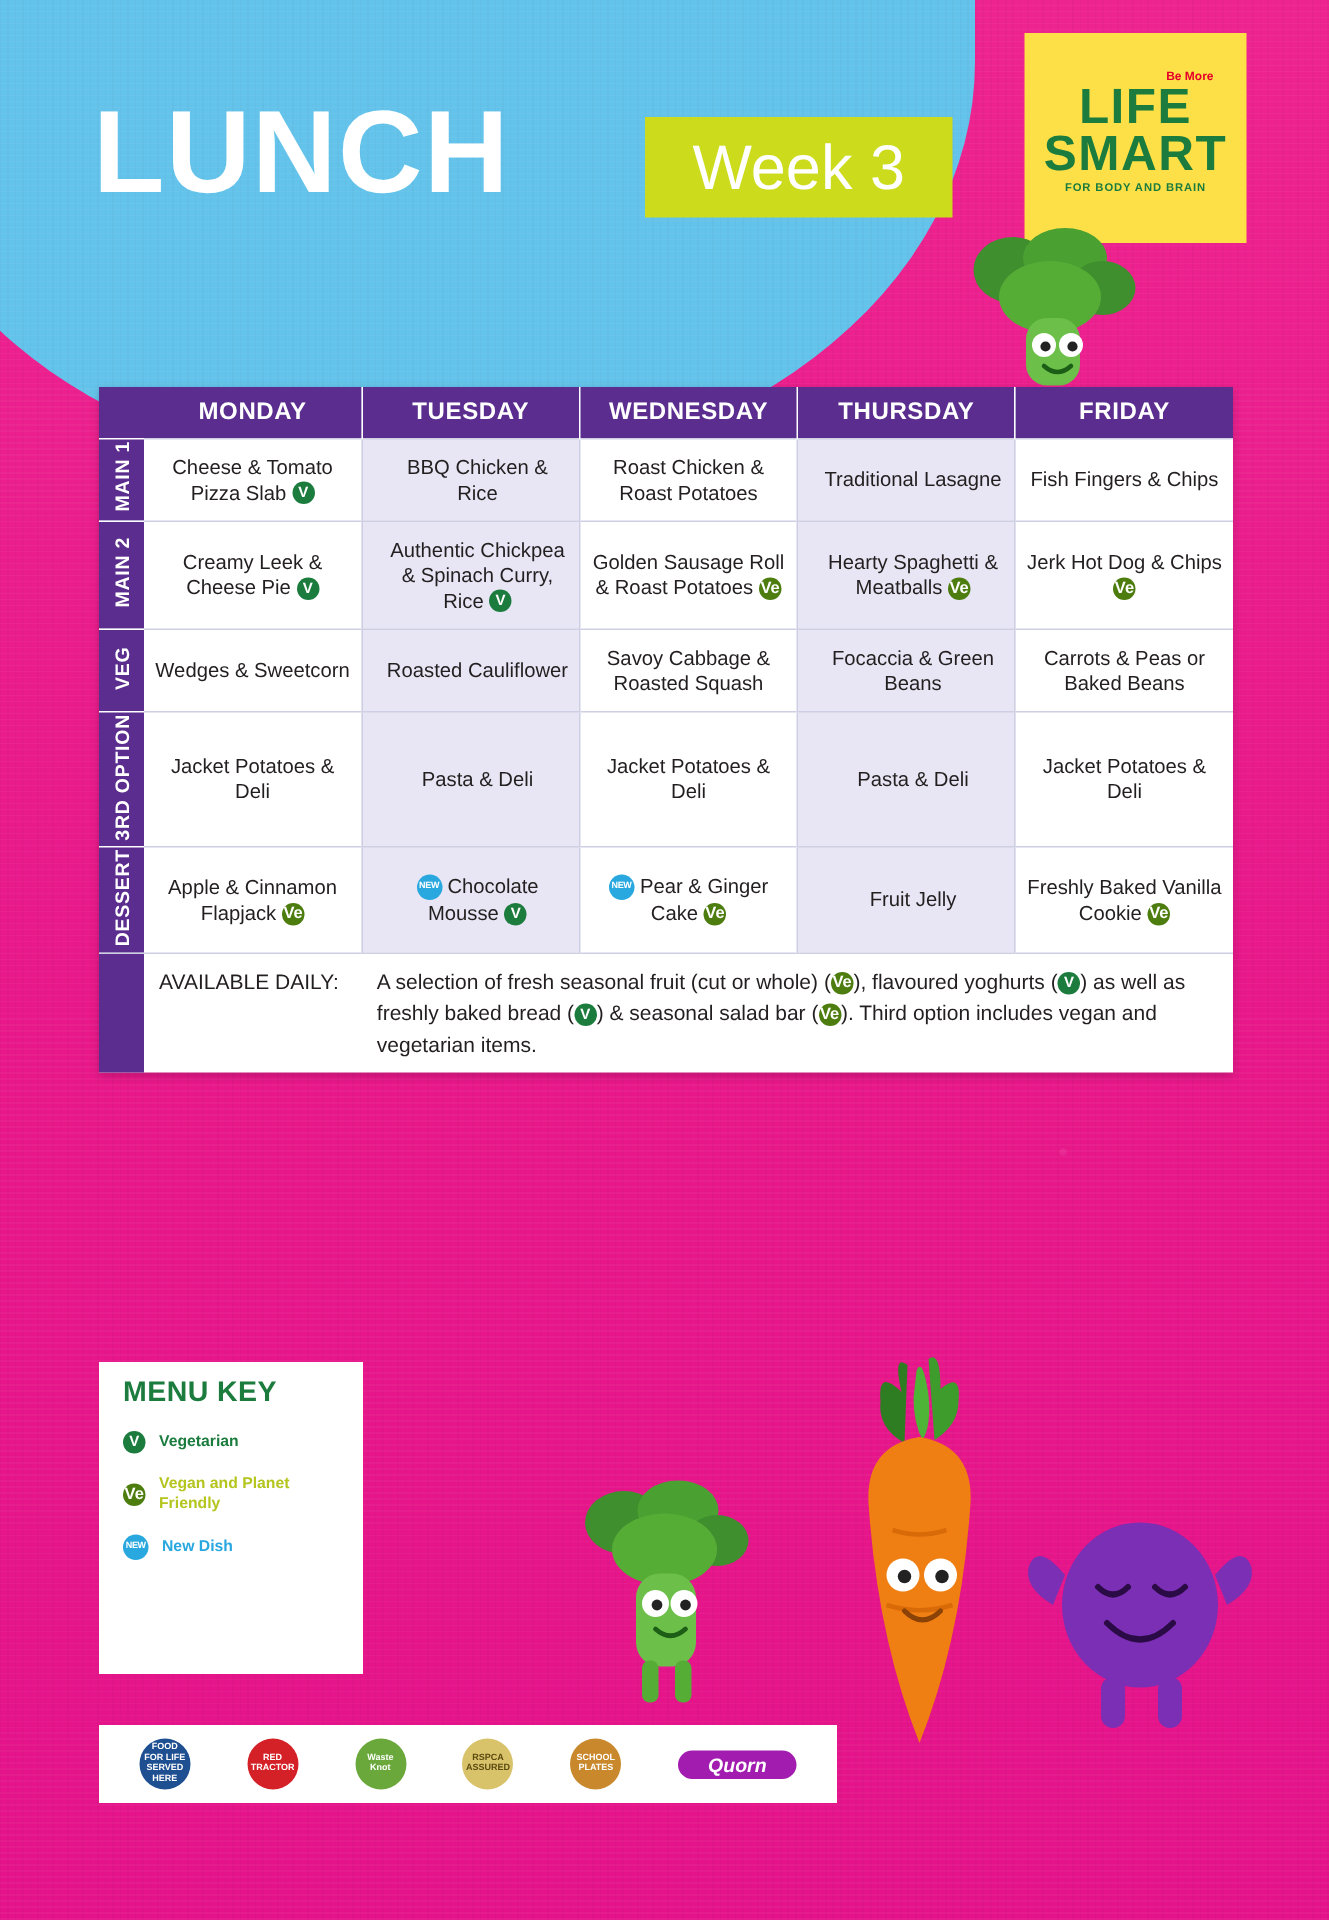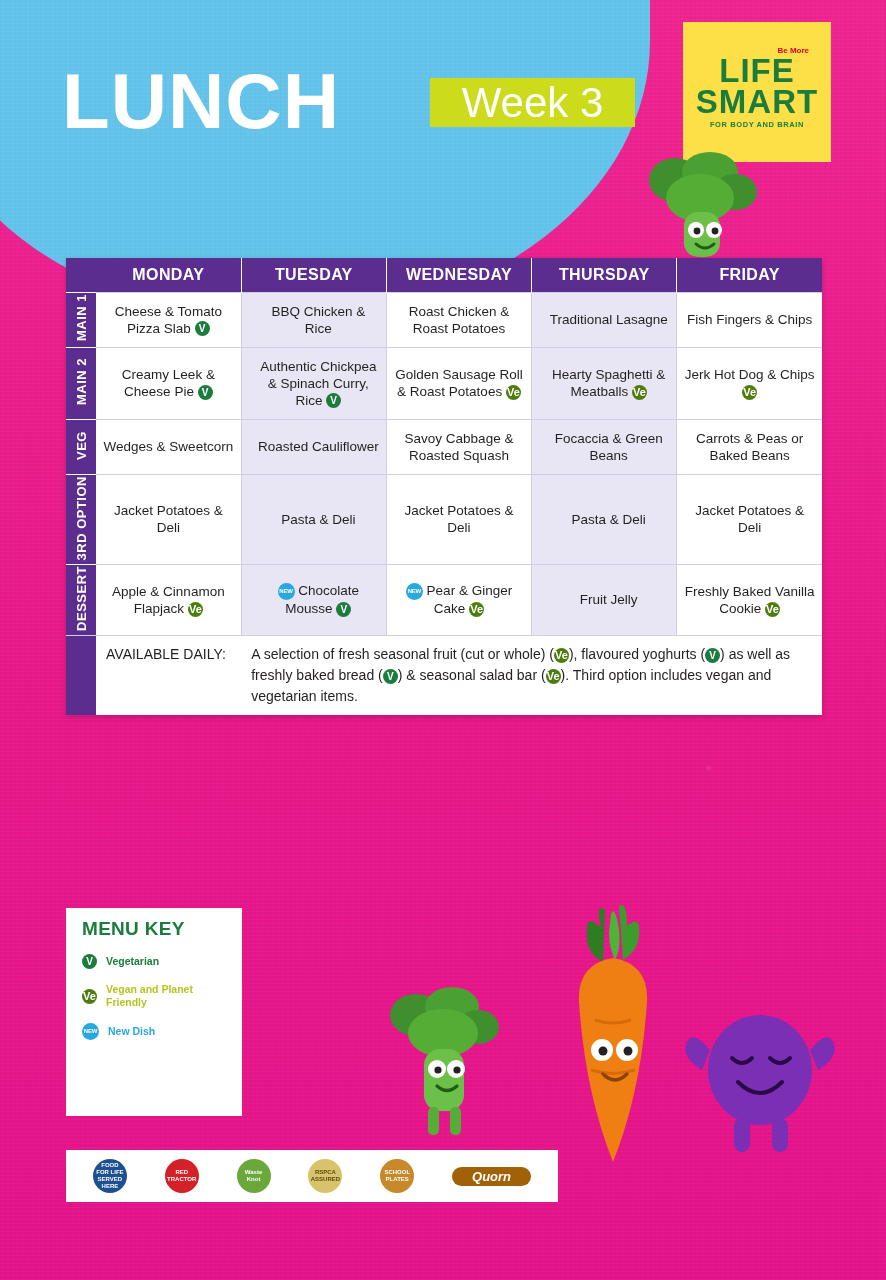--- a/index.html
+++ b/index.html
@@ -34,21 +34,21 @@
   }
 
   
   .header { position:absolute; left:0; top:0; width:886px; height:250px; }
   .lunch-title{
     position:absolute; left:62px; top:62px;
     font-size:78px; line-height:78px; font-weight:bold; color:#ffffff;
     letter-spacing:1px;
   }
   .week-badge{
-    position:absolute; left:430px; top:78px; width:205px; height:49px;
+    position:absolute; left:430px; top:78px; width:205px; height:67px;
     background:#ccdb1c; display:flex; align-items:center; justify-content:center;
   }
   .week-badge span{ color:#ffffff; font-size:42px; font-weight:normal; }
   .wc-line{
     position:absolute; left:68px; top:190px; width:470px;
     color:#ffffff; font-size:21px; font-weight:bold; line-height:27px;
   }
   .logo-box{
     position:absolute; left:683px; top:22px; width:148px; height:140px;
     background:#fde047; display:flex; flex-direction:column;
@@ -142,21 +142,21 @@
     width:34px; height:34px; border-radius:50%; margin:0 auto 1px auto;
     display:flex; align-items:center; justify-content:center;
     font-size:6px; color:#fff; text-align:center; line-height:7px; padding:2px;
   }
   .ac1{ background:#1d4f91; }
   .ac2{ background:#d42027; }
   .ac3{ background:#6aa83c; }
   .ac4{ background:#d8c26a; color:#5b4a10; }
   .ac5{ background:#c8882b; }
   .quorn{
-    background:#a16207; color:#fff; font-size:13px; font-weight:bold;
+    background:#a21caf; color:#fff; font-size:13px; font-weight:bold;
     padding:5px 20px; border-radius:13px; font-style:italic;
   }
 </style>
 </head>
 <body>
 
 <div class="poster">
   <div class="blue-blob"></div>
   <div class="paper-texture"></div>
 </div>

